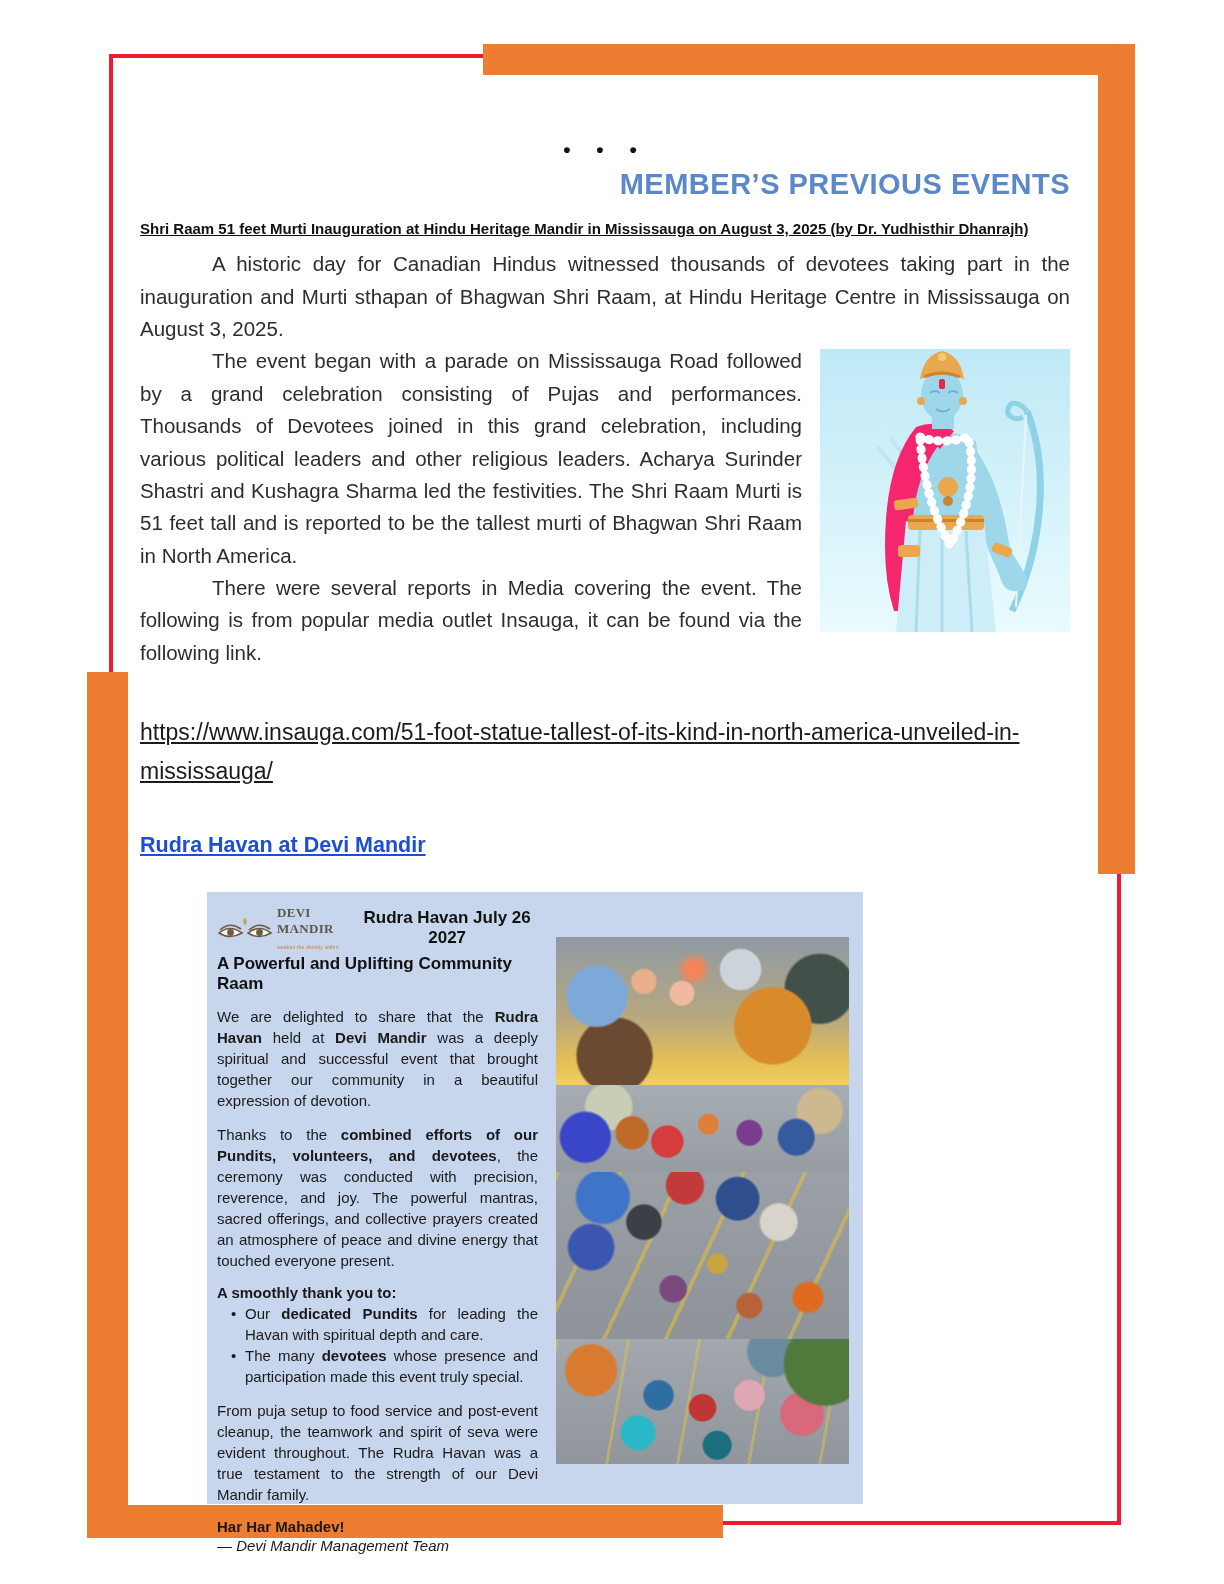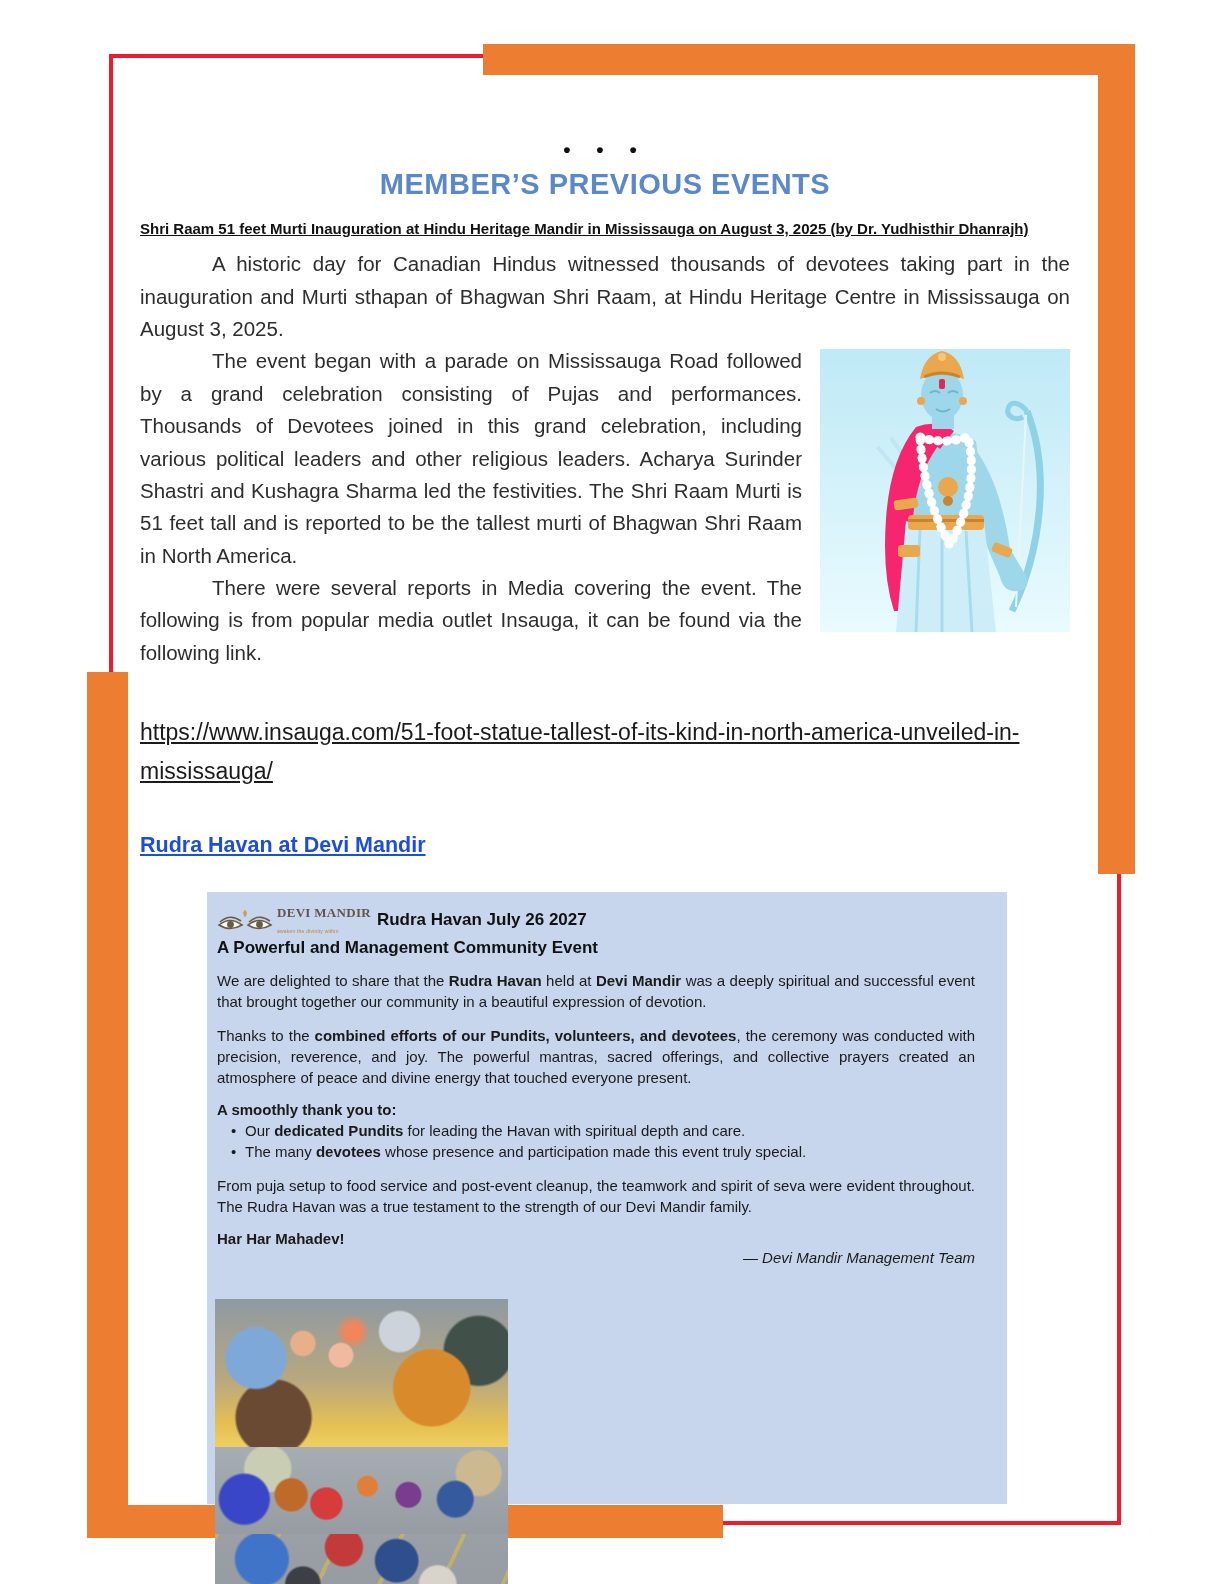--- a/index.html
+++ b/index.html
@@ -20,21 +20,21 @@
   .orange-left  {left:87px;top:672px;width:41px;height:866px;background:var(--accent_orange,#ED7D31);}
   .orange-bottom{left:87px;top:1505px;width:636px;height:33px;background:var(--accent_orange,#ED7D31);}
 
   
   .content{position:absolute;left:140px;top:138px;width:930px;}
   .dots{
     text-align:center;font-weight:700;font-size:21px;letter-spacing:10px;
     color:#111;margin:0 0 6px 0;
   }
   .doc-title{
-    text-align:center;font-weight:700;font-size:29px;letter-spacing:.5px;
+    text-align:right;font-weight:700;font-size:29px;letter-spacing:.5px;
     color:var(--title_blue,#5B88C9);margin:0 0 16px 0;
   }
   .h1{
     font-size:15px;font-weight:700;color:#111;line-height:1.55;
     text-decoration:underline;margin:0 0 8px 0;
   }
   .body-text{font-size:20.5px;line-height:1.58;text-align:justify;color:#2d2d2d;}
   .indent{text-indent:72px;margin:0;}
   .murti-img{
     float:right;width:250px;height:283px;margin:4px 0 8px 18px;
@@ -44,23 +44,23 @@
     margin:44px 0 0 0;font-size:23px;line-height:1.7;color:#1b1b1b;
     text-decoration:underline;text-align:left;word-break:normal;
   }
   .h2{
     font-size:21.5px;font-weight:700;color:#1d4ed8;
     text-decoration:underline;margin:42px 0 0 0;
   }
 
   
   .flyer{
-    margin:34px 0 0 67px;width:800px;height:612px;
+    margin:34px 0 0 67px;width:656px;height:612px;
     background:var(--flyer_bg,#C8D6ED);
-    display:flex;box-sizing:border-box;padding:12px 14px 10px 8px;flex-direction:column;
+    display:flex;box-sizing:border-box;padding:12px 14px 10px 8px;
   }
   .flyer-left{flex:1 1 auto;padding:0 18px 0 2px;color:#1a1a1a;}
   .flyer-right{flex:0 0 293px;padding-top:33px;}
   .flyer-header-row{display:flex;align-items:center;gap:6px;margin-bottom:2px;}
   .logo-block{display:flex;align-items:center;gap:4px;}
   .logo-eyes svg{display:block;}
   .logo-textcol{line-height:1;}
   .logo-name{
     font-family:"Liberation Serif","DejaVu Serif",serif;
     font-size:13px;font-weight:700;color:#5e5648;letter-spacing:.3px;
@@ -70,21 +70,21 @@
   .flyer-subtitle{font-size:17px;font-weight:700;color:#111;margin:2px 0 12px 0;}
   .flyer-p{font-size:15px;line-height:1.4;text-align:justify;margin:0 0 13px 0;}
   .flyer-h{font-size:15px;font-weight:700;margin:0 0 2px 0;}
   .flyer-ul{list-style:none;margin:0 0 13px 0;padding:0 0 0 14px;}
   .flyer-ul li{
     font-size:15px;line-height:1.4;text-align:justify;
     padding-left:14px;position:relative;margin:0;
   }
   .flyer-ul li::before{content:"•";position:absolute;left:0;top:0;}
   .signoff{font-size:15px;font-weight:700;margin:0;}
-  .team{font-size:15px;font-style:italic;margin:2px 0 0 0;text-align:right;}
+  .team{font-size:15px;font-style:italic;margin:2px 0 0 0;}
 
   
   .photo{width:293px;}
   .photo-1{height:148px;
     background:
       radial-gradient(circle at 14% 40%, #7ea8d8 0 11%, rgba(0,0,0,0) 12%),
       radial-gradient(circle at 30% 30%, #e8b08a 0 5%, rgba(0,0,0,0) 6%),
       radial-gradient(circle at 43% 38%, #f0b9a0 0 6%, rgba(0,0,0,0) 7%),
       radial-gradient(circle at 47% 22%, #f2855a 0 4%, rgba(0,0,0,0) 9%),
       radial-gradient(circle at 63% 22%, #cdd3da 0 9%, rgba(0,0,0,0) 10%),
@@ -246,21 +246,21 @@
                 <path d="M32,17 Q42,8 53,16" fill="none" stroke="#6b5b45" stroke-width="1.6"></path>
               </svg>
             </span>
             <span class="logo-textcol">
               <span class="logo-name">DEVI MANDIR</span><br>
               <span class="logo-tagline">awaken the divinity within</span>
             </span>
           </div>
           <div class="flyer-title">Rudra Havan July 26 2027</div>
         </div>
-        <div class="flyer-subtitle">A Powerful and Management Community Event</div>
+        <div class="flyer-subtitle">A Powerful and Uplifting Community Raam</div>
 
         <p class="flyer-p"><span>We are delighted to share that the </span><span style="font-weight: 700;">Rudra Havan</span><span> held at </span><span style="font-weight: 700;">Devi Mandir</span><span> was a deeply spiritual and successful event that brought together our community in a beautiful expression of devotion.</span></p>
         <p class="flyer-p"><span>Thanks to the </span><span style="font-weight: 700;">combined efforts of our Pundits, volunteers, and devotees</span><span>, the ceremony was conducted with precision, reverence, and joy. The powerful mantras, sacred offerings, and collective prayers created an atmosphere of peace and divine energy that touched everyone present.</span></p>
 
         <div class="flyer-h">A smoothly thank you to:</div>
         <ul class="flyer-ul">
           <li><span>Our </span><span style="font-weight: 700;">dedicated Pundits</span><span> for leading the Havan with spiritual depth and care.</span></li>
           <li><span>The many </span><span style="font-weight: 700;">devotees</span><span> whose presence and participation made this event truly special.</span></li>
         </ul>
 

